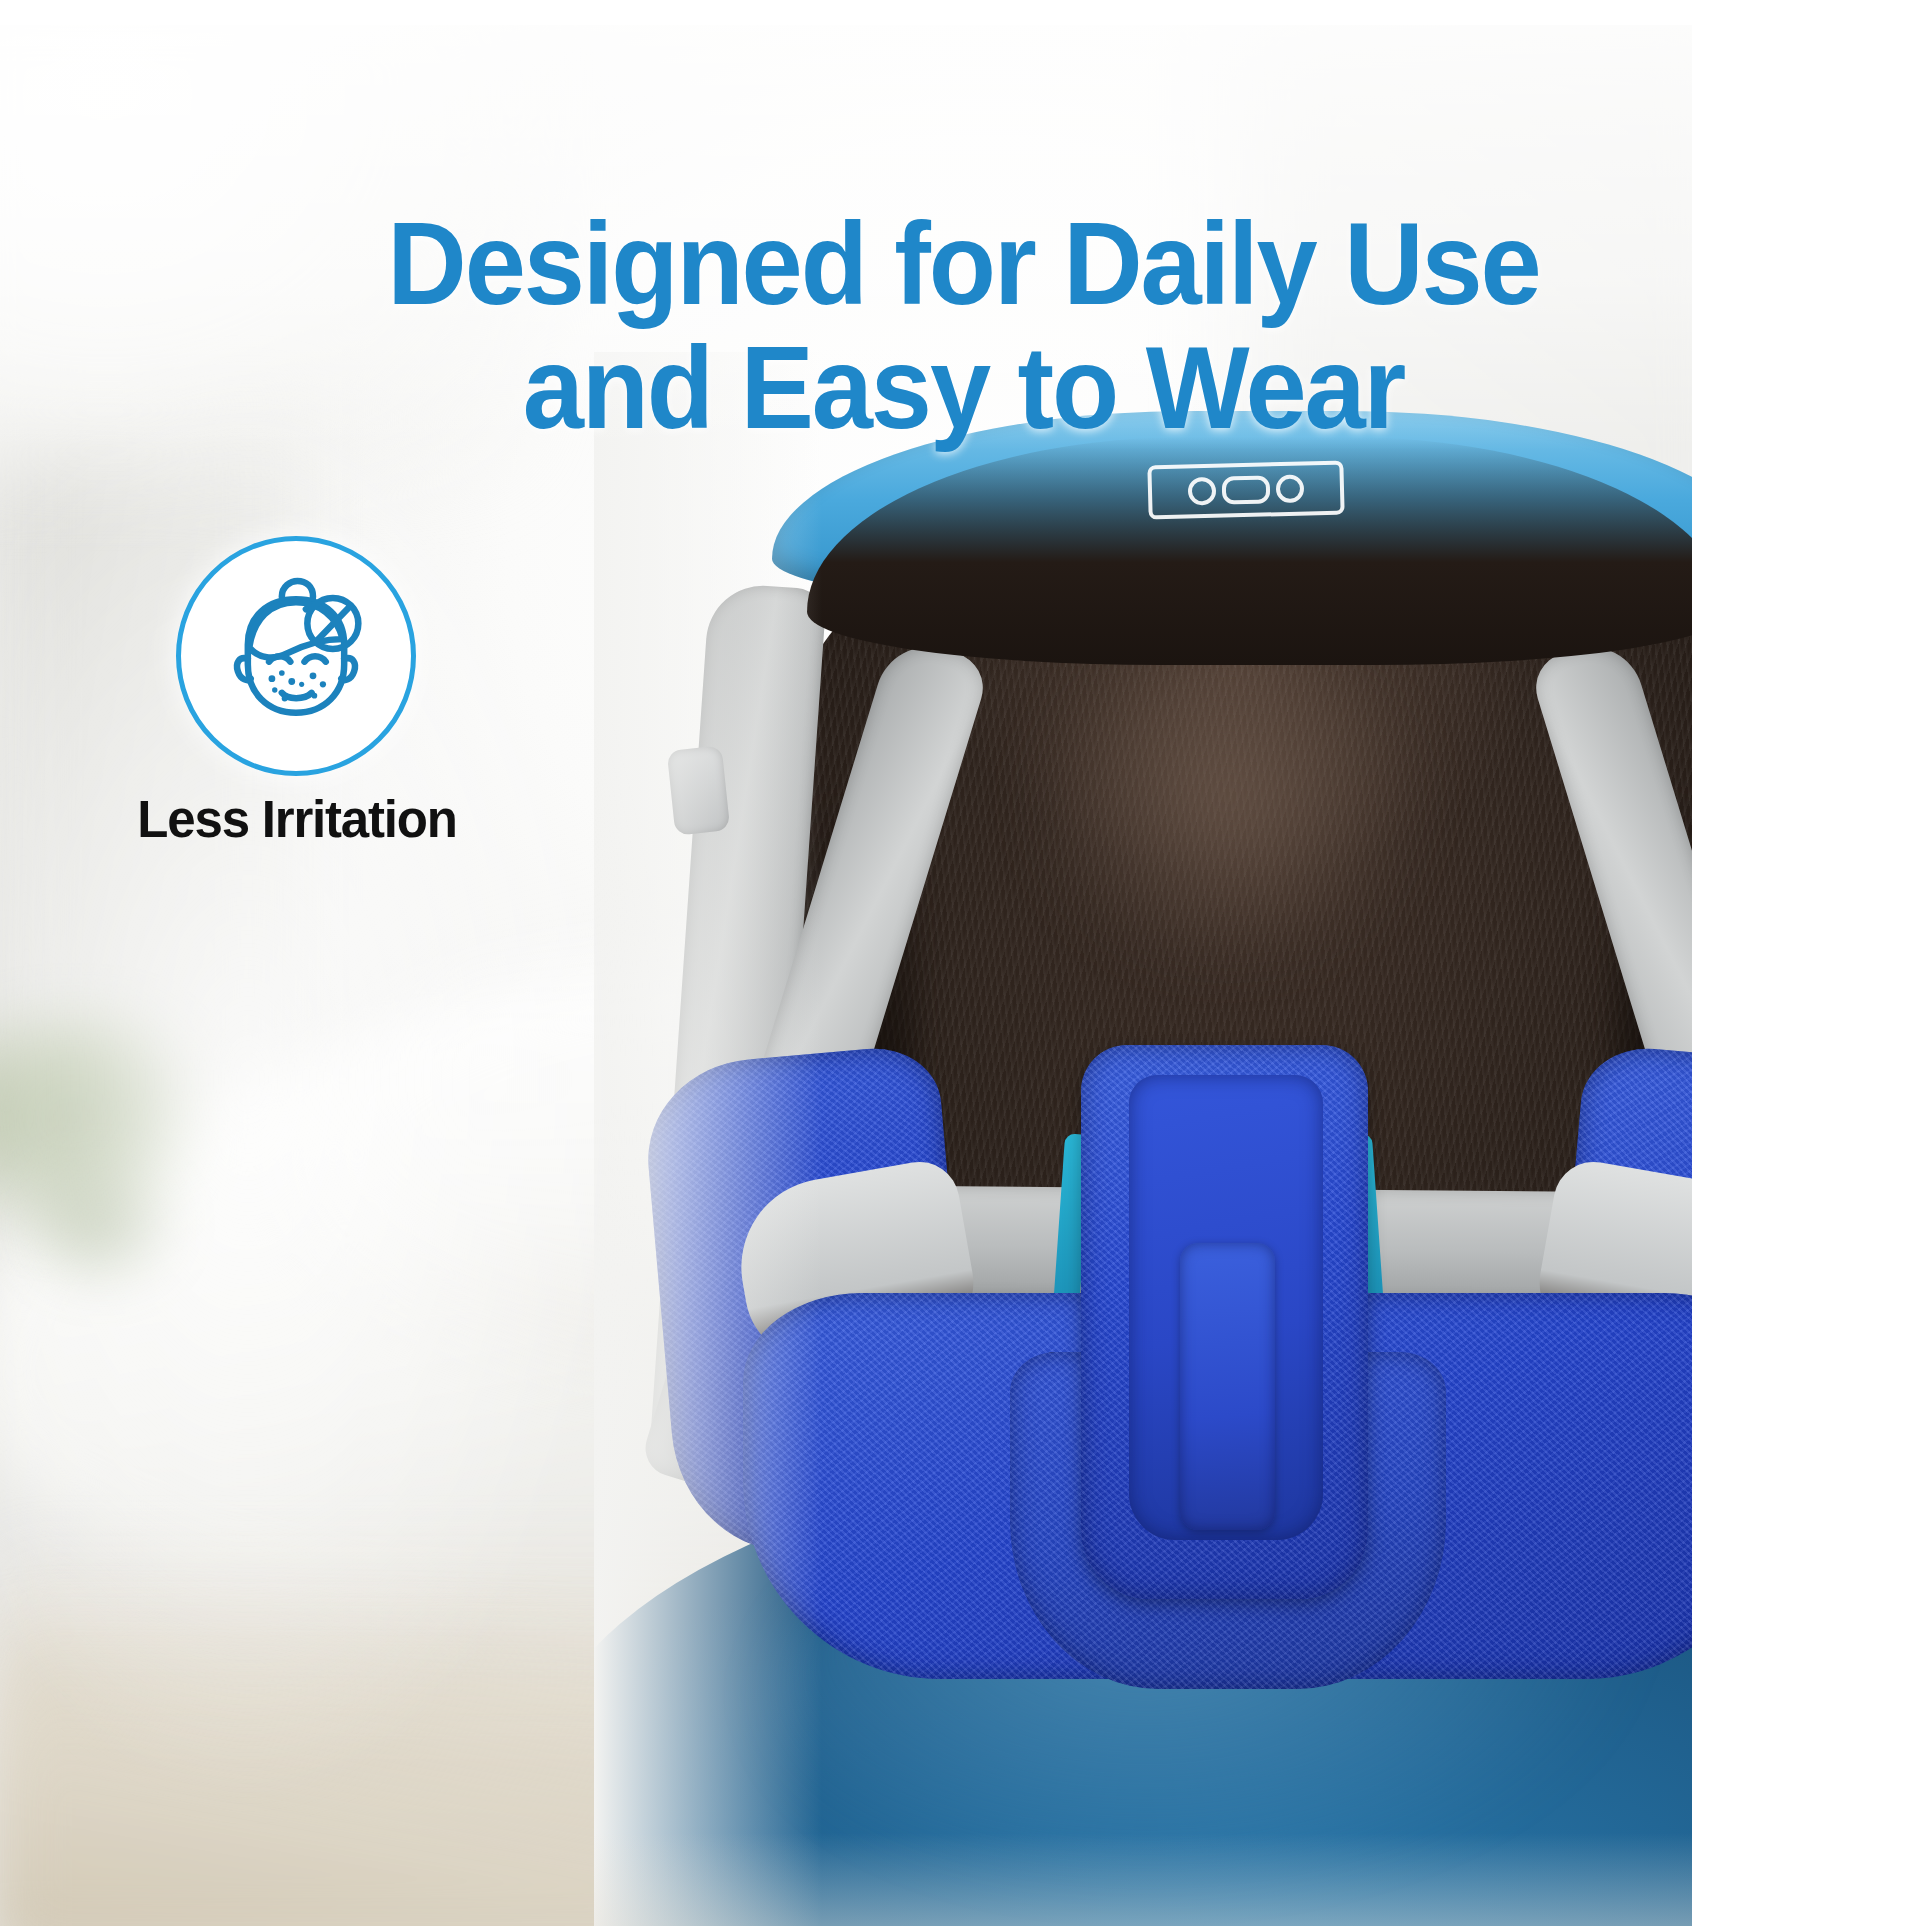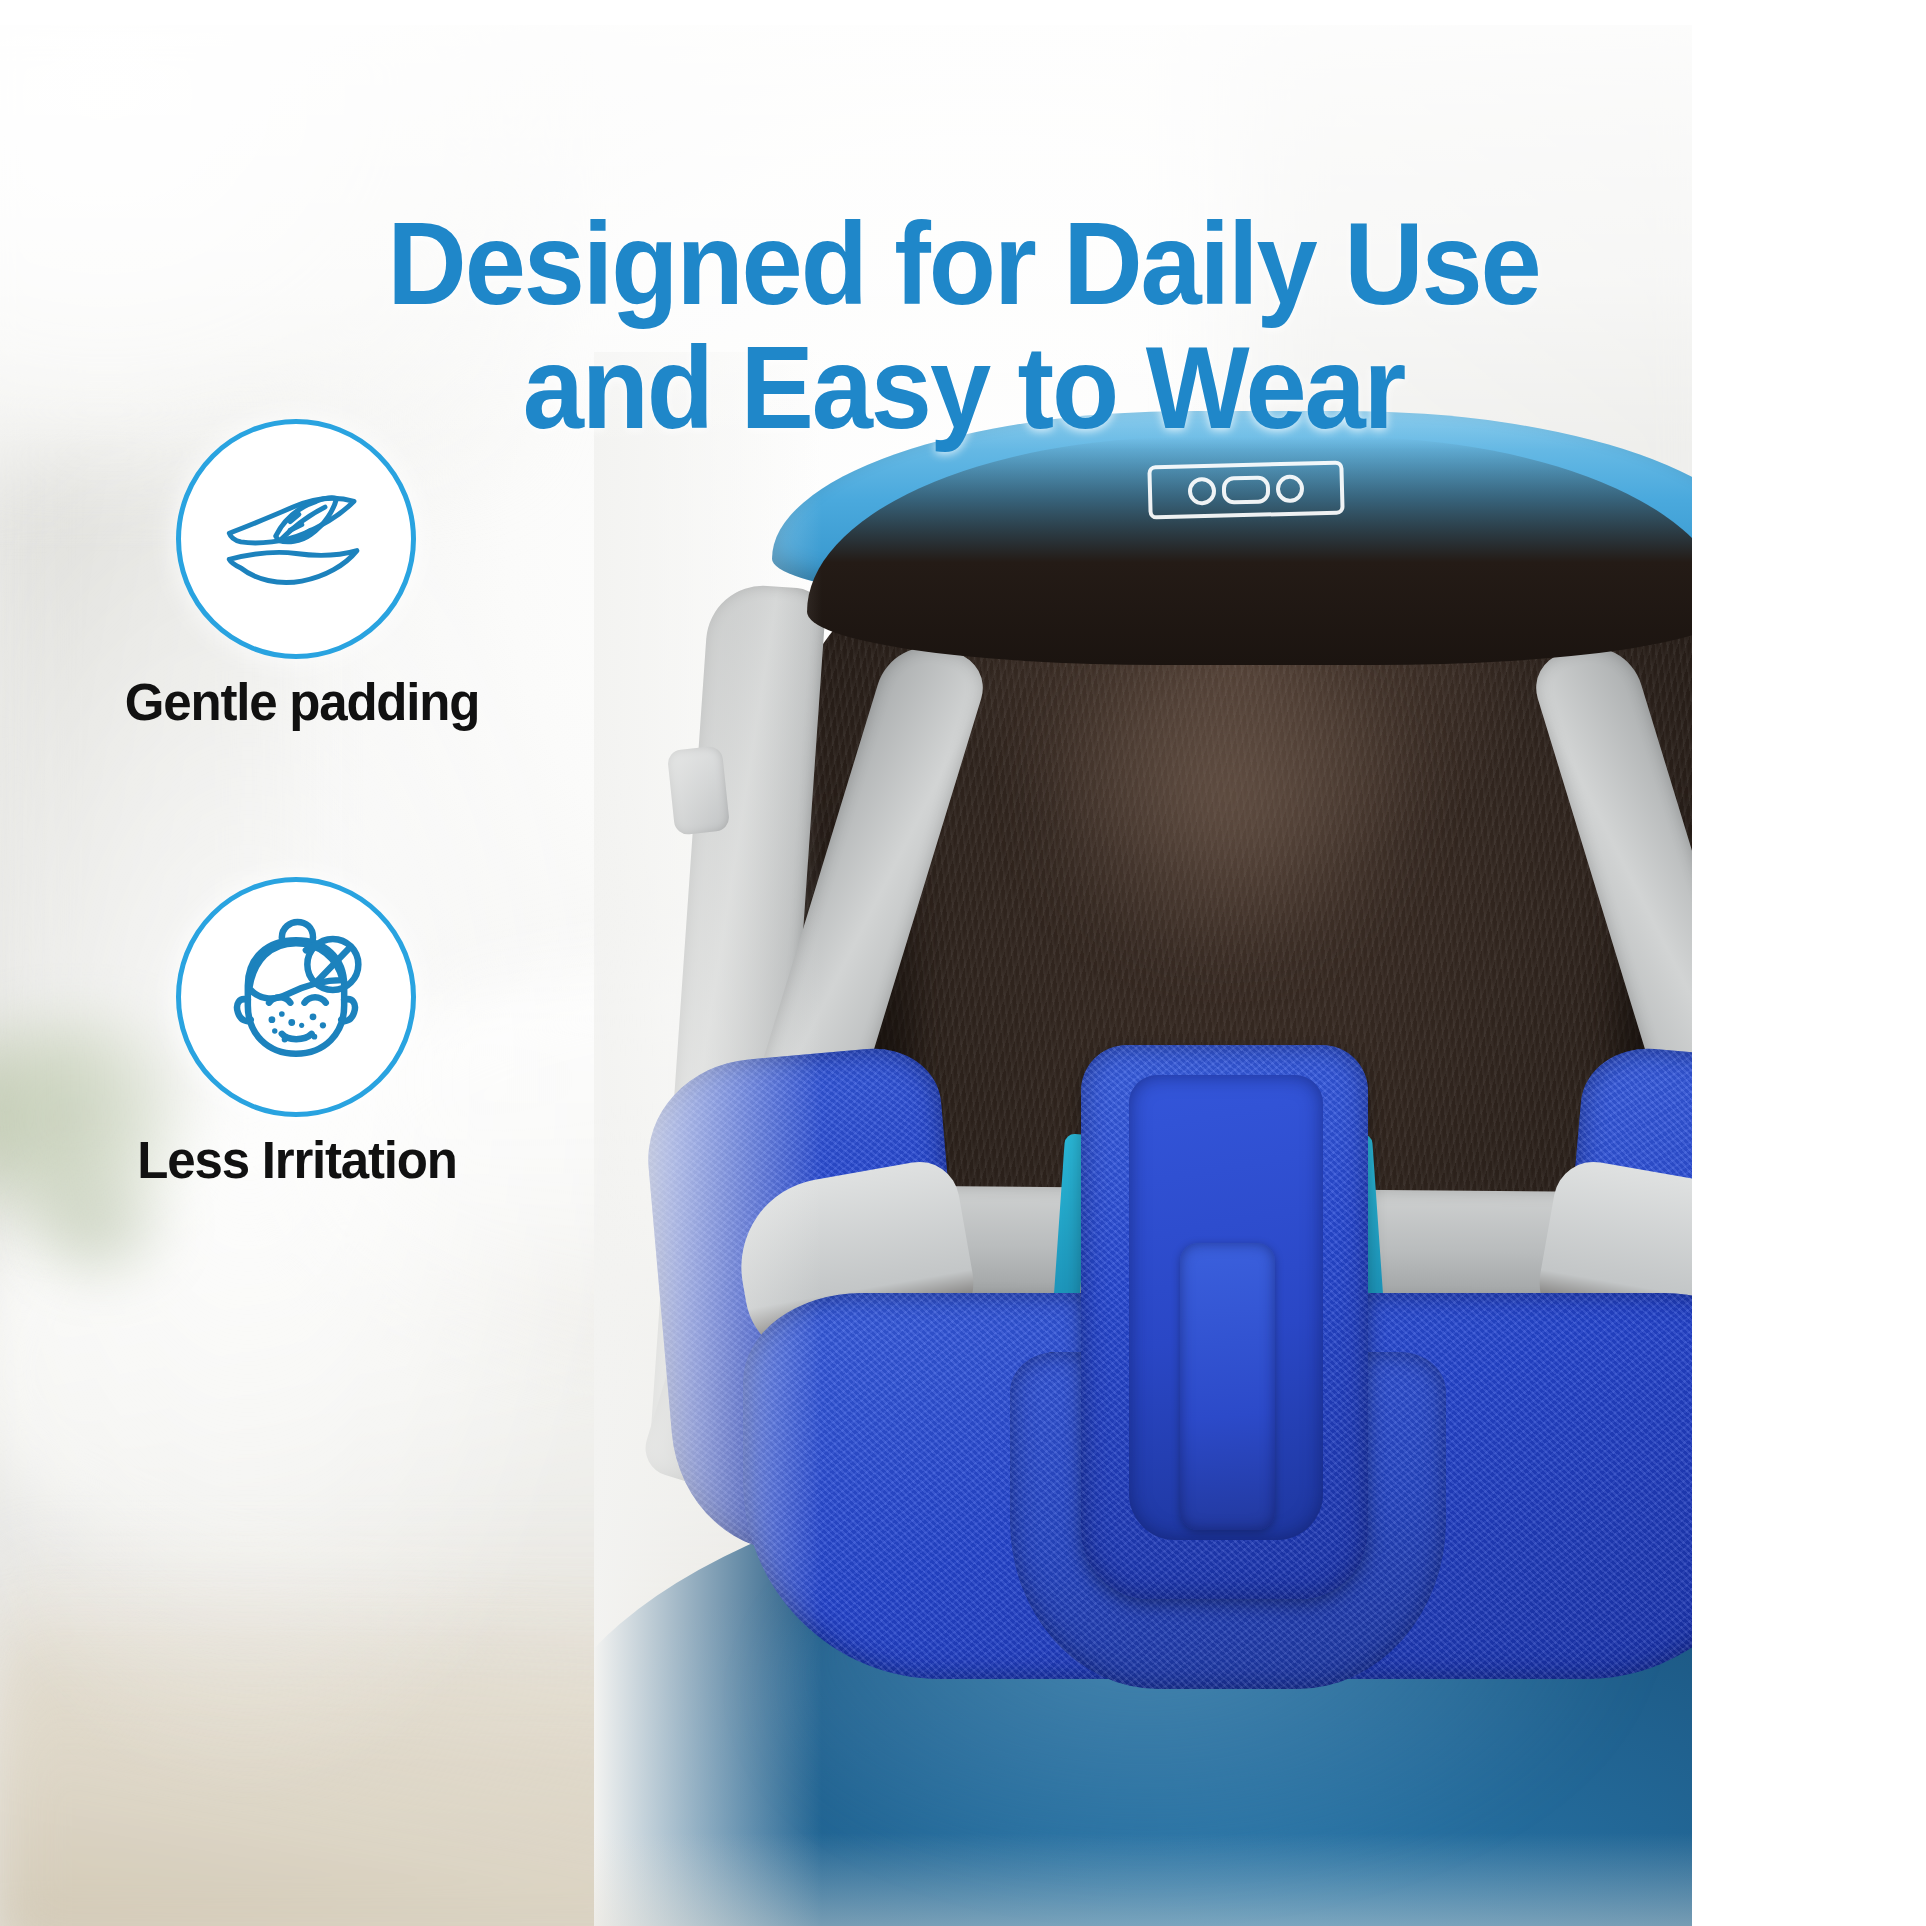--- a/index.html
+++ b/index.html
@@ -77,21 +77,21 @@
     background:#ffffff;border:5px solid #29a3e0;
     margin-left:176px;display:flex;align-items:center;justify-content:center;
     box-shadow:0 0 30px rgba(255,255,255,.9);}
   .fcircle svg{display:block;}
   .flabel{margin-top:14px;text-align:center;width:614px;margin-left:-10px;
     font-weight:700;font-size:51px;letter-spacing:-1.2px;color:#111111;
     white-space:nowrap;overflow:hidden;}
   .flabel.clip{text-indent:10px;}
   #feat1{top:0px;}
   #feat2{top:57px;}
-  #feat3{top:133px;}
+  #feat3{top:117px;}
 
   
   .photo{position:absolute;left:594px;top:327px;width:1333px;height:1600px;
     overflow:hidden;}
 
   
   .shirt{position:absolute;left:-59px;top:1097px;width:1445px;height:554px;
     background:radial-gradient(ellipse 62% 90% at 50% 100%,#2d7fb3 0%,#246b9b 45%,#1b5580 100%);
     border-radius:52% 52% 0 0 / 62% 62% 0 0;}
   .shirt-hl{position:absolute;left:178px;top:1139px;width:891px;height:416px;
@@ -353,36 +353,20 @@
   <div class="left-scrim"></div>
   <div class="top-scrim"></div>
 
   <h1 class="headline">
     <span>Designed for Daily Use</span>
     <span class="l2">and Easy to Wear</span>
   </h1>
 
   <div class="features">
 
-    <div class="feature" id="feat1">
-      <div class="fcircle">
-        <span>
-          <svg width="174" height="174" viewBox="0 0 120 120" fill="none" stroke="#1c82bd" stroke-width="3.4" stroke-linecap="round" stroke-linejoin="round">
-            <path d="M14 56 C30 50 44 44 58 38 C72 32 86 30 100 34 C92 42 80 50 66 56 C52 62 34 64 22 62 C18 61 15 59 14 56 Z"></path>
-            <path d="M14 74 C30 70 46 68 60 70 C74 72 88 72 102 68 C94 78 80 86 64 89 C48 92 32 88 22 80 C18 78 15 76 14 74 Z"></path>
-            <path d="M46 58 C52 46 62 38 74 34 C79 32 84 31 88 32 C86 40 80 50 70 57 C63 62 54 63 48 61 Z"></path>
-            <path d="M50 60 C58 52 68 44 80 38"></path>
-            <path d="M56 54 L64 50"></path>
-            <path d="M60 60 L70 54"></path>
-            <path d="M56 48 L62 43"></path>
-          </svg>
-        </span>
-      </div>
-      <div class="flabel clip">Gentle padding</div>
-    </div>
 
 
     <div class="feature" id="feat3">
       <div class="fcircle">
         <span>
           <svg width="170" height="170" viewBox="0 0 120 120" fill="none" stroke="#1c82bd" stroke-width="4.6" stroke-linecap="round" stroke-linejoin="round">
 
             <path d="M50 18 C50 11 56 7 61 7 C67 7 72 11 72 18 C72 22 70 25 67 27"></path>
 
             <path d="M26 52 C26 32 40 20 60 20 C80 20 94 32 94 52 L94 66 C94 86 80 100 60 100 C40 100 26 86 26 66 Z"></path>

